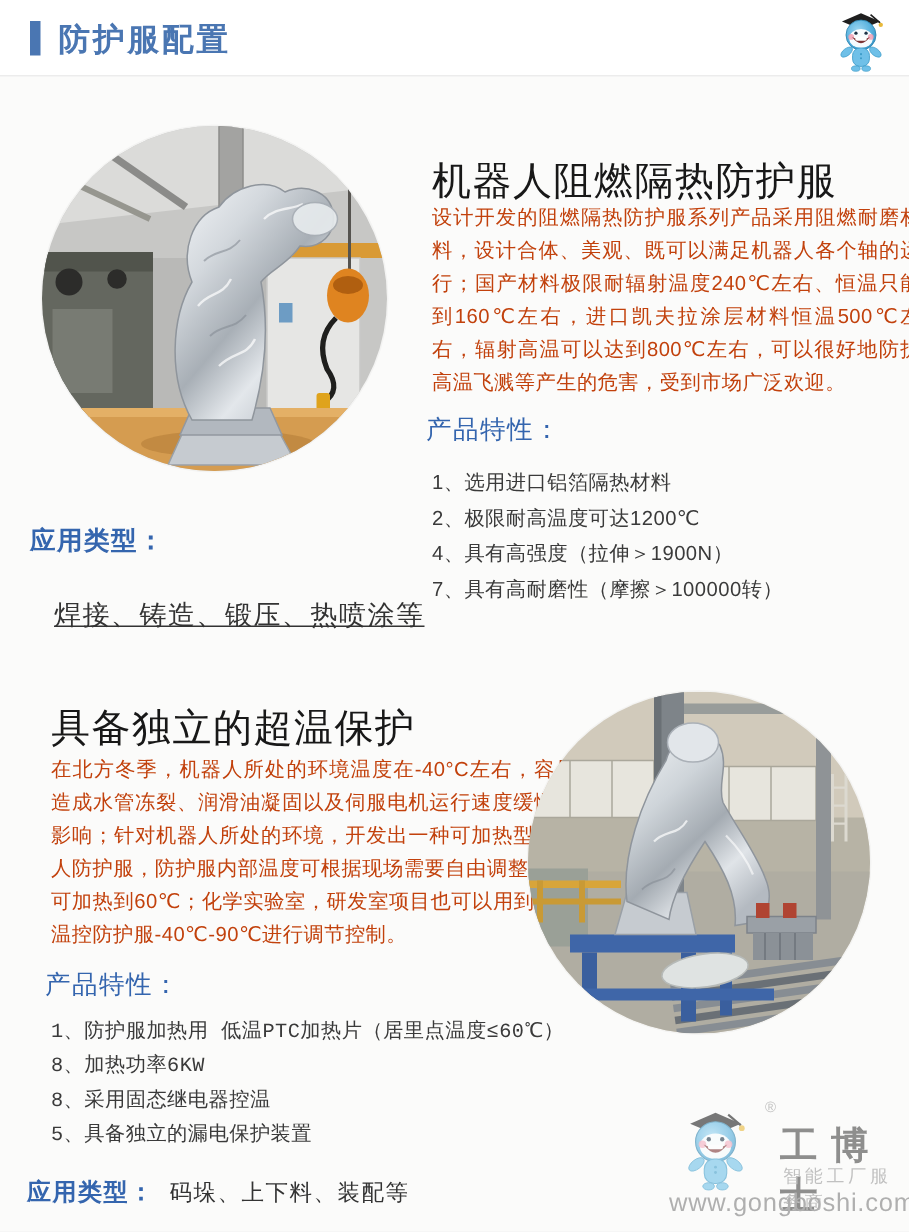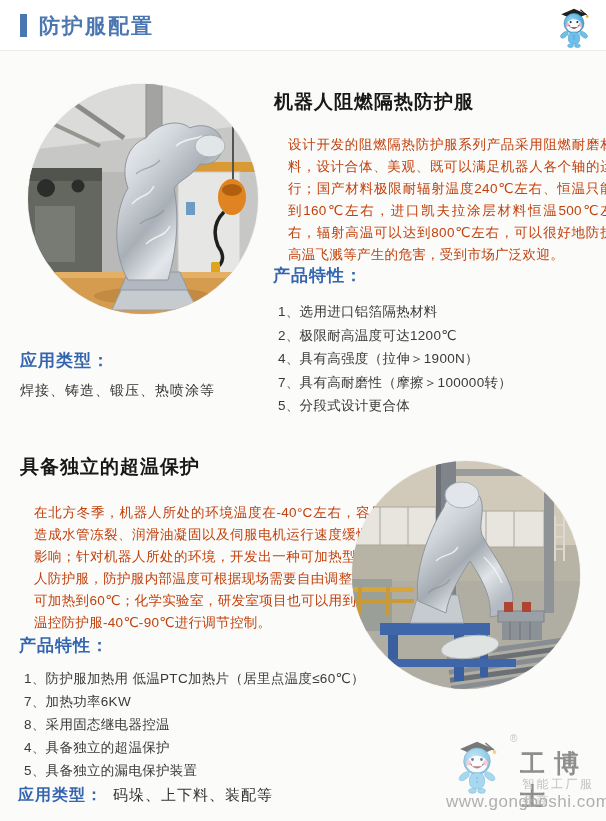--- a/index.html
+++ b/index.html
@@ -10,40 +10,40 @@
   .hdr-bar{position:absolute;left:20px;top:14px;width:7px;height:23px;background:#4a76b2;}
   .hdr-title{position:absolute;left:39px;top:12px;margin:0;font-size:21px;font-weight:bold;color:#4a76b2;letter-spacing:2px;}
   .hdr-mascot{position:absolute;right:12px;top:5px;width:40px;height:44px;}
 
   
   .photo{position:absolute;border-radius:50%;overflow:hidden;box-shadow:0 0 0 1px rgba(0,0,0,0.03);}
   .photo1{left:28px;top:84px;width:230px;height:230px;}
   .photo2{left:352px;top:461px;width:228px;height:228px;}
   .photo svg{display:block;}
 
-  h2.sec{position:absolute;margin:2px;font-size:19px;font-weight:bold;color:#181818;letter-spacing:1px;}
+  h2.sec{position:absolute;margin:16px;font-size:26px;font-weight:normal;color:#181818;letter-spacing:1px;}
   .h2-1{left:272px;top:87px;}
   .h2-2{left:18px;top:452px;}
 
   p.para{position:absolute;margin:16px;font-size:13.5px;line-height:22px;color:#c2410c;text-align:justify;letter-spacing:0.3px;}
   .para1{left:272px;top:118px;width:326px;}
   .para2{left:18px;top:486px;width:350px;}
 
-  .feat-label{position:absolute;margin:1px;font-size:17px;font-weight:bold;color:#3465ae;letter-spacing:1px;}
+  .feat-label{position:absolute;margin:12px;font-size:17px;font-weight:normal;color:#3465ae;letter-spacing:1px;}
   .feat1{left:272px;top:263px;}
   .feat2{left:18px;top:633px;}
 
-  ul.features{position:absolute;margin:6px;padding:0;list-style:none;font-size:13.5px;color:#3a3a3a;letter-spacing:0.3px;}
+  ul.features{position:absolute;margin:16px;padding:0;list-style:none;font-size:13.5px;color:#3a3a3a;letter-spacing:0.3px;}
   .flist1{left:272px;top:294px;}
   .flist1 li{line-height:23.5px;}
   .flist2{left:18px;top:661px;}
-  .flist2 li{line-height:23px;}
+  .flist2 li{line-height:23px;font-family:Liberation Mono, monospace;}
 
   .apps1-label{position:absolute;left:20px;top:349px;margin:0;font-size:17px;font-weight:bold;color:#3465ae;letter-spacing:1px;}
-  .apps1-text{position:absolute;left:20px;top:382px;margin:0;font-size:14px;color:#333;letter-spacing:1px;}
+  .apps1-text{position:absolute;left:20px;top:382px;margin:16px;font-size:18px;color:#333;letter-spacing:1px;text-decoration:underline;}
   .apps2-line{position:absolute;left:18px;top:785px;margin:0;font-size:15px;color:#333;letter-spacing:1px;}
   .apps2-line .lbl{font-size:16px;font-weight:bold;color:#3465ae;margin-right:10px;}
 
   
   .logo{position:absolute;left:446px;top:735px;width:156px;height:80px;opacity:0.8;}
   .logo-mascot{position:absolute;left:2px;top:2px;width:58px;height:58px;}
   .logo-reg{position:absolute;left:64px;top:-2px;font-size:10px;color:#b5b5b5;}
   .logo-brand{position:absolute;left:74px;top:12px;font-size:25px;font-weight:bold;color:#737373;letter-spacing:9px;font-family:Liberation Sans, sans-serif;}
   .logo-tagline{position:absolute;left:76px;top:41px;font-size:12px;color:#b3b3b3;letter-spacing:2.5px;}
   .logo-site{position:absolute;left:0px;top:57px;font-size:17px;color:#9d9d9d;letter-spacing:0.5px;}
@@ -137,21 +137,20 @@
   </div>
 
   <h2 class="sec h2-1">机器人阻燃隔热防护服</h2>
   <p class="para para1">设计开发的阻燃隔热防护服系列产品采用阻燃耐磨材料，设计合体、美观、既可以满足机器人各个轴的运行；国产材料极限耐辐射温度240℃左右、恒温只能到160℃左右，进口凯夫拉涂层材料恒温500℃左右，辐射高温可以达到800℃左右，可以很好地防护高温飞溅等产生的危害，受到市场广泛欢迎。</p>
   <h3 class="feat-label feat1">产品特性：</h3>
   <ul class="features flist1">
     <li>1、选用进口铝箔隔热材料</li>
     <li>2、极限耐高温度可达1200℃</li>
     <li>4、具有高强度（拉伸＞1900N）</li>
     <li>7、具有高耐磨性（摩擦＞100000转）</li>
-    <li>5、分段式设计更合体</li>
   </ul>
   <h3 class="apps1-label">应用类型：</h3>
   <p class="apps1-text">焊接、铸造、锻压、热喷涂等</p>
 
   <h2 class="sec h2-2">具备独立的超温保护</h2>
   <p class="para para2">在北方冬季，机器人所处的环境温度在-40°C左右，容易造成水管冻裂、润滑油凝固以及伺服电机运行速度缓慢等影响；针对机器人所处的环境，开发出一种可加热型机器人防护服，防护服内部温度可根据现场需要自由调整,最大可加热到60℃；化学实验室，研发室项目也可以用到调节温控防护服-40℃-90℃进行调节控制。</p>
 
   <div class="photo photo2">
     <svg viewBox="0 0 228 228" width="228" height="228">
       <defs>
@@ -212,23 +211,22 @@
       <rect x="150" y="161" width="40" height="18" fill="#8b9197"></rect>
       <line x1="158" y1="161" x2="158" y2="179" stroke="#6d737a"></line>
       <line x1="168" y1="161" x2="168" y2="179" stroke="#6d737a"></line>
       <line x1="178" y1="161" x2="178" y2="179" stroke="#6d737a"></line>
     </svg>
   </div>
 
   <h3 class="feat-label feat2">产品特性：</h3>
   <ul class="features flist2">
     <li>1、防护服加热用 低温PTC加热片（居里点温度≤60℃）</li>
-    <li>7、加热功率6KW</li>
+    <li>8、加热功率6KW</li>
     <li>8、采用固态继电器控温</li>
-    <li>4、具备独立的超温保护</li>
     <li>5、具备独立的漏电保护装置</li>
   </ul>
   <p class="apps2-line"><span class="lbl">应用类型：</span><span>码垛、上下料、装配等</span></p>
 
   <div class="logo">
     <svg class="logo-mascot" viewBox="0 0 44 48" opacity="0.75">
         <use href="#mascot-shape"></use>
       </svg>
     <span class="logo-reg">®</span>
     <span class="logo-brand">工博士</span>

